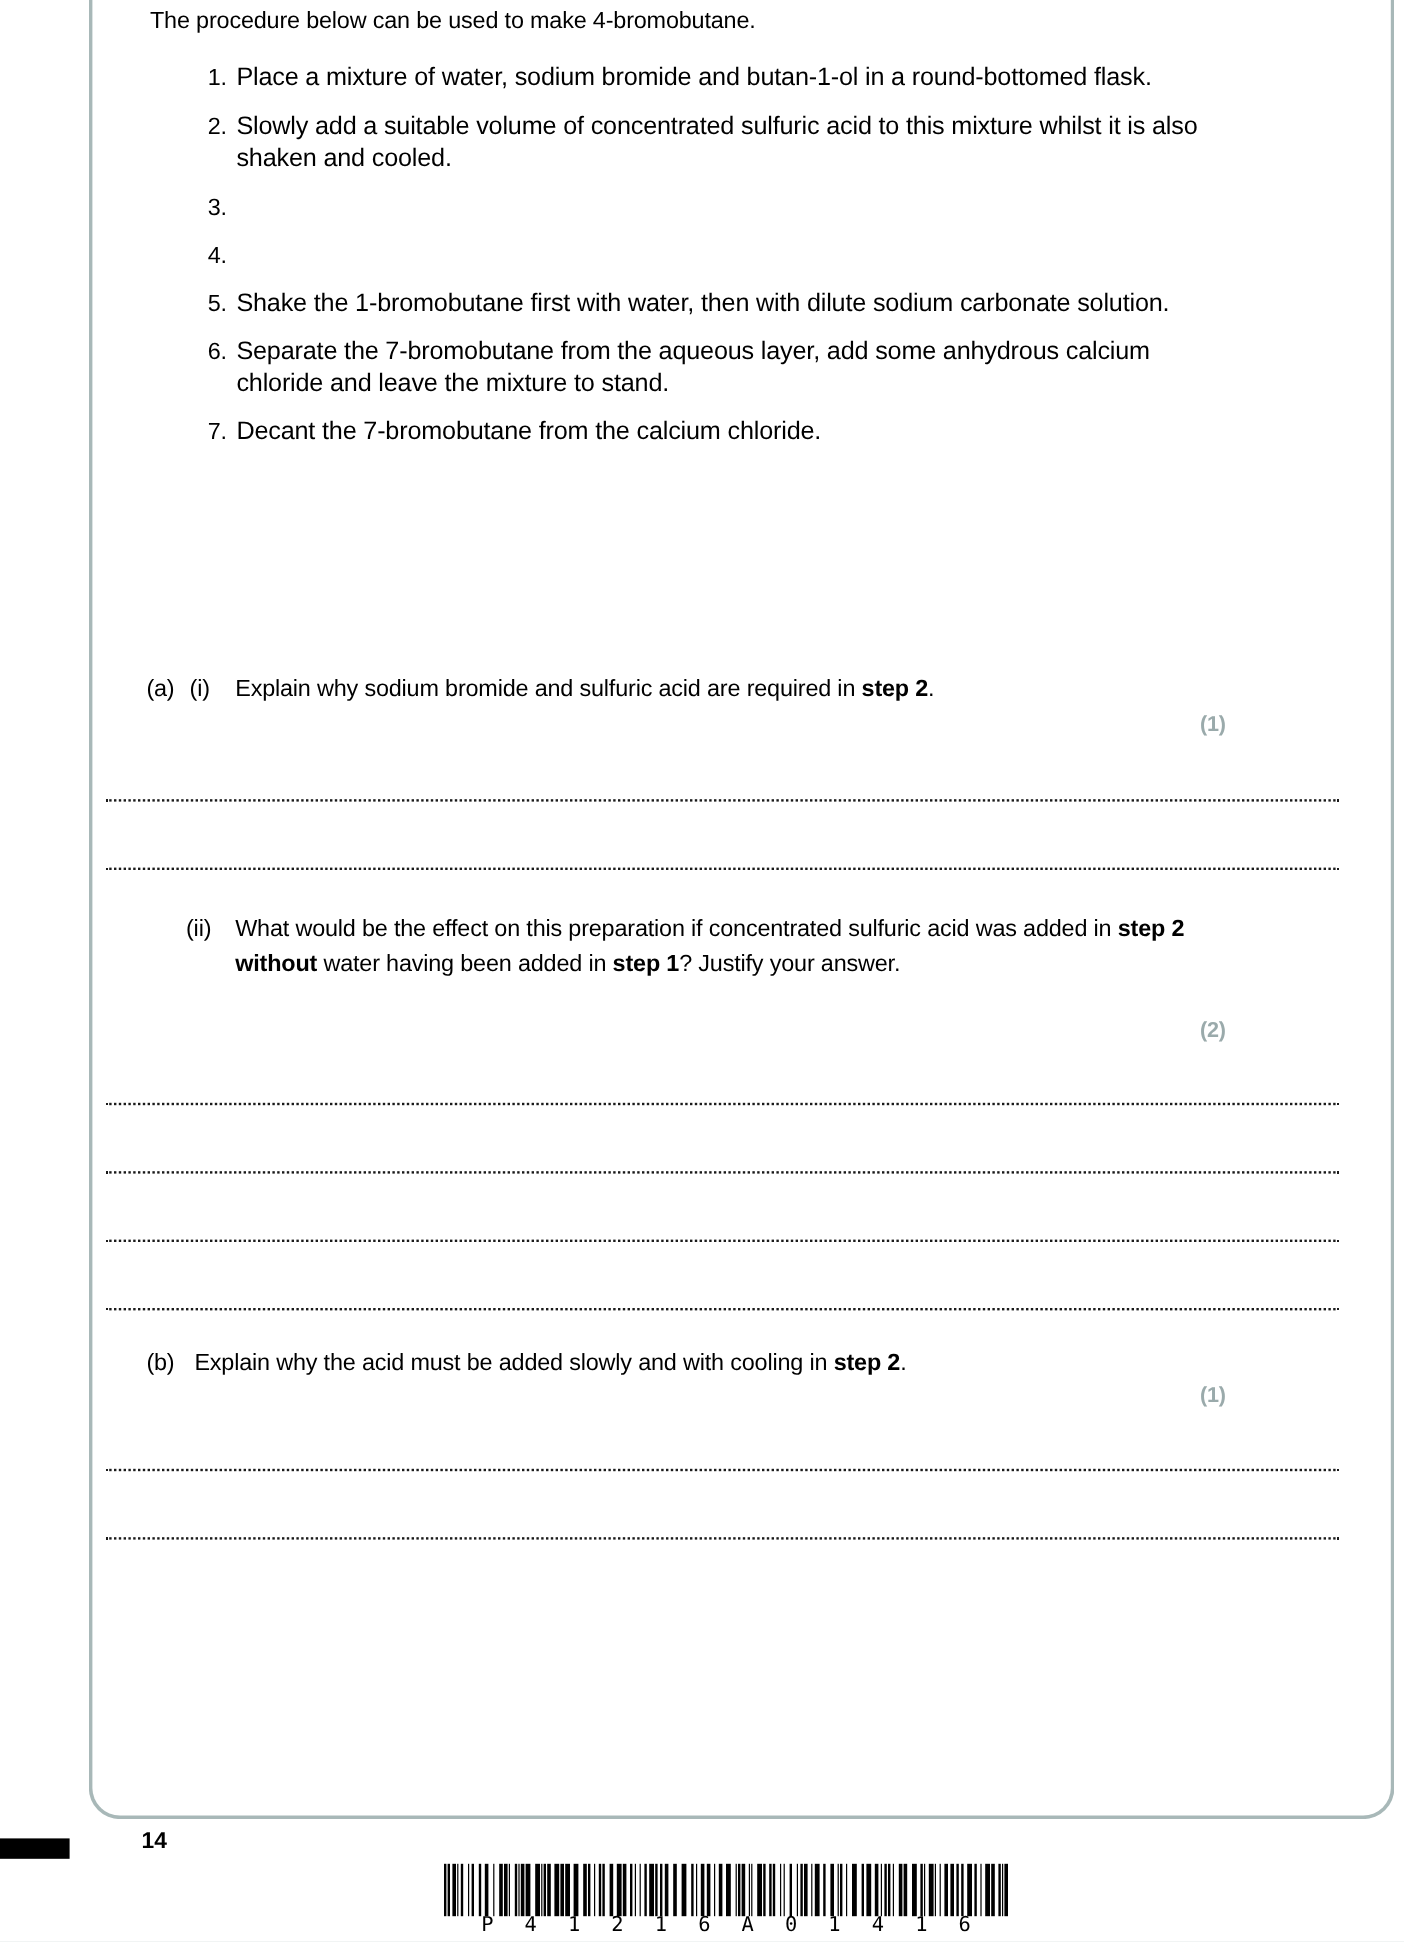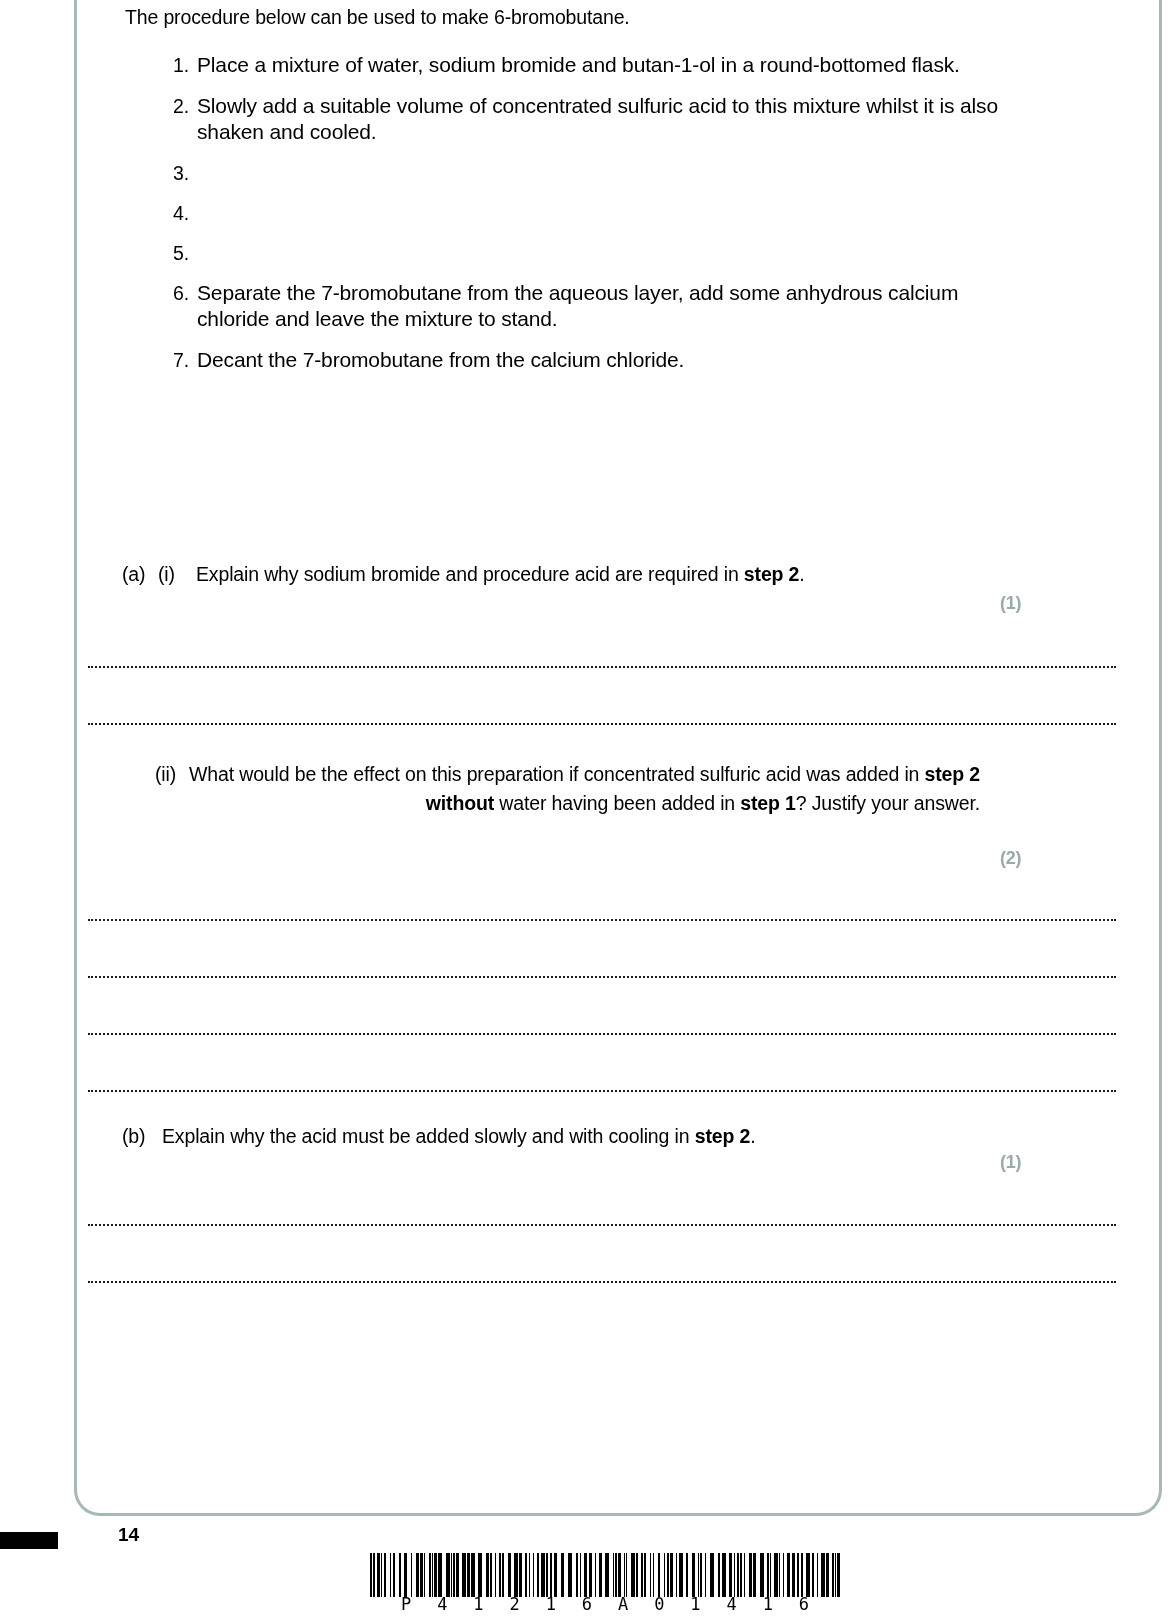--- a/index.html
+++ b/index.html
@@ -170,60 +170,61 @@
 </style>
 </head>
 <body>
 
 <div id="page-frame"></div>
 
 <div id="content">
 
   <div class="qnum"></div>
 
-  <div class="stem">The procedure below can be used to make 6-bromobutane.</div>
+  <div class="stem">The procedure below can be used to make 4-bromobutane.</div>
 
   <div class="proc">
     <div class="proc-item">
       <span class="proc-num">1.</span>
       <div class="proc-text">Place a mixture of water, sodium bromide and butan-1-ol in a round-bottomed flask.</div>
     </div>
     <div class="proc-item">
       <span class="proc-num">2.</span>
       <div class="proc-text">Slowly add a suitable volume of concentrated sulfuric acid to this mixture whilst it is also shaken and cooled.</div>
     </div>
     <div class="proc-item">
       <span class="proc-num">3.</span>
     </div>
     <div class="proc-item">
       <span class="proc-num">4.</span>
     </div>
     <div class="proc-item">
       <span class="proc-num">5.</span>
+      <div class="proc-text">Shake the 1-bromobutane first with water, then with dilute sodium carbonate solution.</div>
     </div>
     <div class="proc-item">
       <span class="proc-num">6.</span>
       <div class="proc-text">Separate the 7-bromobutane from the aqueous layer, add some anhydrous calcium chloride and leave the mixture to stand.</div>
     </div>
     <div class="proc-item">
       <span class="proc-num">7.</span>
       <div class="proc-text">Decant the 7-bromobutane from the calcium chloride.</div>
     </div>
   </div>
 
   <div class="part-letter" style="left:122px; top:561px;">(a)</div>
   <div class="part-roman" style="left:158px; top:561px;">(i)</div>
-  <div class="part-text" style="left:196px; top:560px; width:880px;"><span>Explain why sodium bromide and procedure acid are required in </span><b>step 2</b><span>.</span></div>
+  <div class="part-text" style="left:196px; top:560px; width:880px;"><span>Explain why sodium bromide and sulfuric acid are required in </span><b>step 2</b><span>.</span></div>
   <div class="marks" style="left:1000px; top:593px;">(1)</div>
 
   <div class="rule" style="top:666px;"></div>
   <div class="rule" style="top:723px;"></div>
 
   <div class="part-roman" style="left:155px; top:761px;">(ii)</div>
-  <div class="part-text" style="left:180px; top:760px; width:800px;text-align:right;"><span>What would be the effect on this preparation if concentrated sulfuric acid was added in </span><b>step 2 without</b><span> water having been added in </span><b>step 1</b><span>? Justify your answer.</span></div>
+  <div class="part-text" style="left:196px; top:760px; width:800px;"><span>What would be the effect on this preparation if concentrated sulfuric acid was added in </span><b>step 2 without</b><span> water having been added in </span><b>step 1</b><span>? Justify your answer.</span></div>
   <div class="marks" style="left:1000px; top:848px;">(2)</div>
 
   <div class="rule" style="top:919px;"></div>
   <div class="rule" style="top:976px;"></div>
   <div class="rule" style="top:1033px;"></div>
   <div class="rule" style="top:1090px;"></div>
 
   <div class="part-letter" style="left:122px; top:1123px;">(b)</div>
   <div class="part-text" style="left:162px; top:1122px; width:900px;"><span>Explain why the acid must be added slowly and with cooling in </span><b>step 2</b><span>.</span></div>
   <div class="marks" style="left:1000px; top:1152px;">(1)</div>

